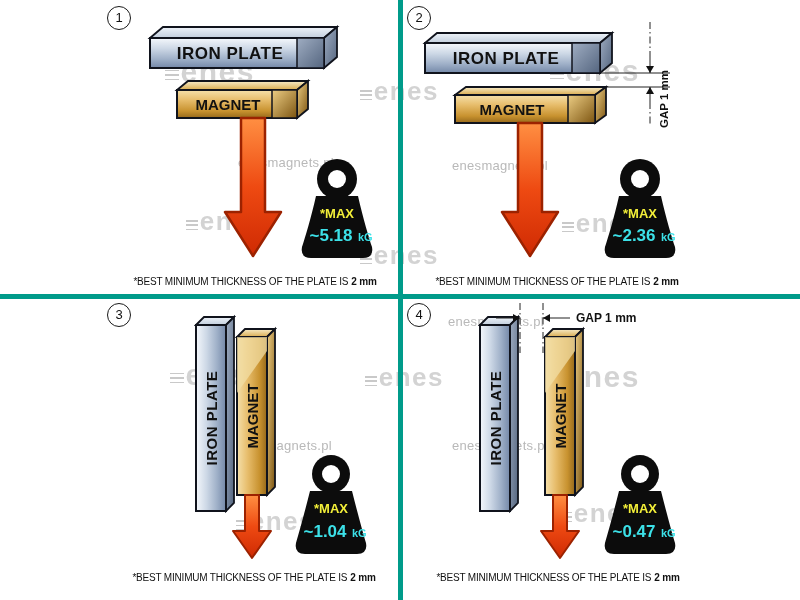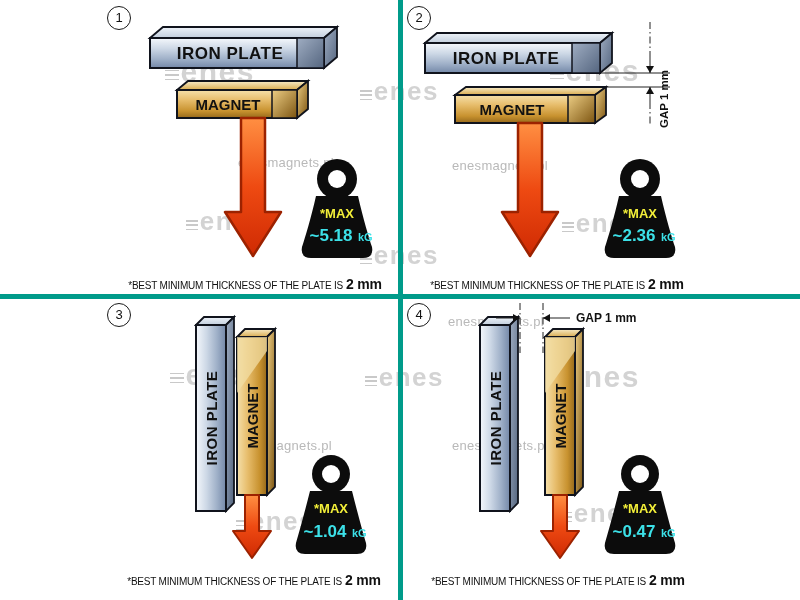--- a/index.html
+++ b/index.html
@@ -7,21 +7,21 @@
          font-family:"Liberation Sans",sans-serif;}
   
   .divider-v{position:absolute;left:398px;top:0;width:5px;height:600px;background:#009b8a;z-index:5;}
   .divider-h{position:absolute;left:0;top:294px;width:800px;height:5px;background:#009b8a;z-index:5;}
   
   .num-circle{position:absolute;width:22px;height:22px;border:1.5px solid #1a1a1a;border-radius:50%;
               text-align:center;line-height:21px;font-size:13px;color:#111;z-index:6;background:#fff;}
   
   .caption{position:absolute;transform:translateX(-50%);white-space:nowrap;font-size:10px;
            color:#111;z-index:6;font-weight:700;letter-spacing:-0.2px;}
-  .caption .cap-bold{font-weight:700;font-size:14px;margin-left:3px;}
+  .caption .cap-bold{font-weight:700;font-size:10px;margin-left:3px;}
   .caption .cap-prefix{font-weight:400;}
   
   .wm-site{position:absolute;color:#b9b9b9;font-size:13px;z-index:1;letter-spacing:0.3px;}
   .wm-logo{position:absolute;color:#cfcfcf;font-weight:700;letter-spacing:1.5px;z-index:1;opacity:0.9;}
   .wm-logo::before{content:"";display:inline-block;width:0.45em;height:0.4em;margin-right:2px;
            background:repeating-linear-gradient(to bottom,#c4c4c4 0 1.5px,transparent 1.5px 4.5px);}
   .panel-svg{position:absolute;z-index:2;}
   svg text{font-family:"Liberation Sans",sans-serif;}
 </style>
 </head>

